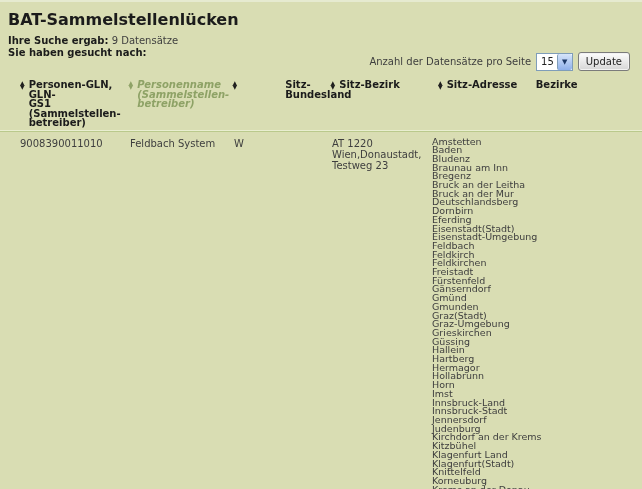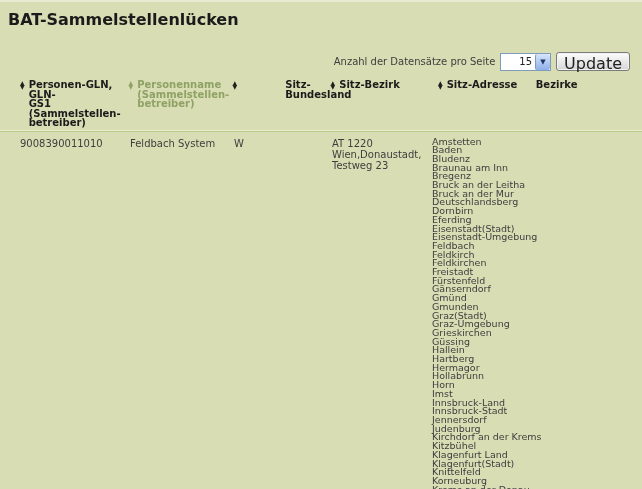--- a/index.html
+++ b/index.html
@@ -26,48 +26,48 @@
   .pagination {
     position:absolute; top:50px; right:12px;
     display:flex; align-items:center; gap:5px;
     font-size:10px; color:#3e3e3e;
   }
   .select-box {
     display:flex; align-items:stretch;
     background:#ffffff; border:1px solid #7f9db9;
     height:18px; cursor:default;
   }
-  .select-value { padding:2px 3px 0 4px; font-size:10px; color:#222; min-width:16px;margin-left:14px; }
+  .select-value { padding:2px 3px 0 4px; font-size:10px; color:#222; min-width:16px; }
   .select-arrow {
     width:15px; display:flex; align-items:center; justify-content:center;
     background:linear-gradient(#d7e5fa,#8fb0ea);
     border-left:1px solid #7f9db9; border-radius:2px;
     font-size:7px; color:#1c3866;
   }
   .update-btn {
     height:19px; padding:1px 7px 2px 7px;
-    font-family:"DejaVu Sans", sans-serif; font-size:16px; color:#222;
+    font-family:"DejaVu Sans", sans-serif; font-size:10px; color:#222;
     background:linear-gradient(#fdfdfd,#d6d6d6);
     border:1px solid #7b7b7b; border-radius:3px;
     box-shadow:inset 0 0 0 1px #f2f2f2;
     cursor:pointer;
   }
 
   .table { position:absolute; top:78px; left:0; width:650px; }
   .row { display:flex; padding-left:8px; align-items:flex-start; }
   .c1 { width:110px;margin-left:12px; } .c2 { width:104px; } .c3 { width:98px;gap:44px; }
   .c4 { width:110px; } .c5 { width:100px; } .c6 { width:117px; }
 
   .header-row { min-height:26px; }
   .hcell {
     font-size:10px; line-height:9.5px; font-weight:bold; color:#1b1b1b;
     display:flex; padding-right:8px; cursor:pointer;
   }
   .hcell.static { cursor:default; }
-  .hcell.active { color:#8ea266; }
+  .hcell.active { color:#8ea266;font-style:italic; }
   .hlabel { white-space:pre-line; }
   .sort-icon {
     display:inline-flex; flex-direction:column; align-items:center;
     font-size:6px; line-height:4.5px; margin:0 4px 0 0; padding-top:0.5px;
     flex:0 0 auto;
   }
 
   .divider { height:2px; margin-top:2px;
     border-top:1px solid #e9eed0; border-bottom:1px solid #bac98c; }
 
@@ -76,20 +76,29 @@
   .bezirke-list { font-size:9.5px; line-height:8.7px; }
   .bezirk-item { white-space:pre-line; }
 </style>
 </head>
 <body>
 
 <div class="page">
 
   <div class="title">BAT-Sammelstellenlücken</div>
 
+  <div class="search-info">
+    <div>
+      <b>Ihre Suche ergab:</b>
+      <span>9 Datensätze</span>
+    </div>
+    <div>
+      <b>Sie haben gesucht nach:</b>
+    </div>
+  </div>
 
   <div class="pagination">
     <span>Anzahl der Datensätze pro Seite</span>
     <div class="select-box">
       <span class="select-value">15</span>
       <span class="select-arrow">▼</span>
     </div>
     <button class="update-btn">Update</button>
   </div>
 

